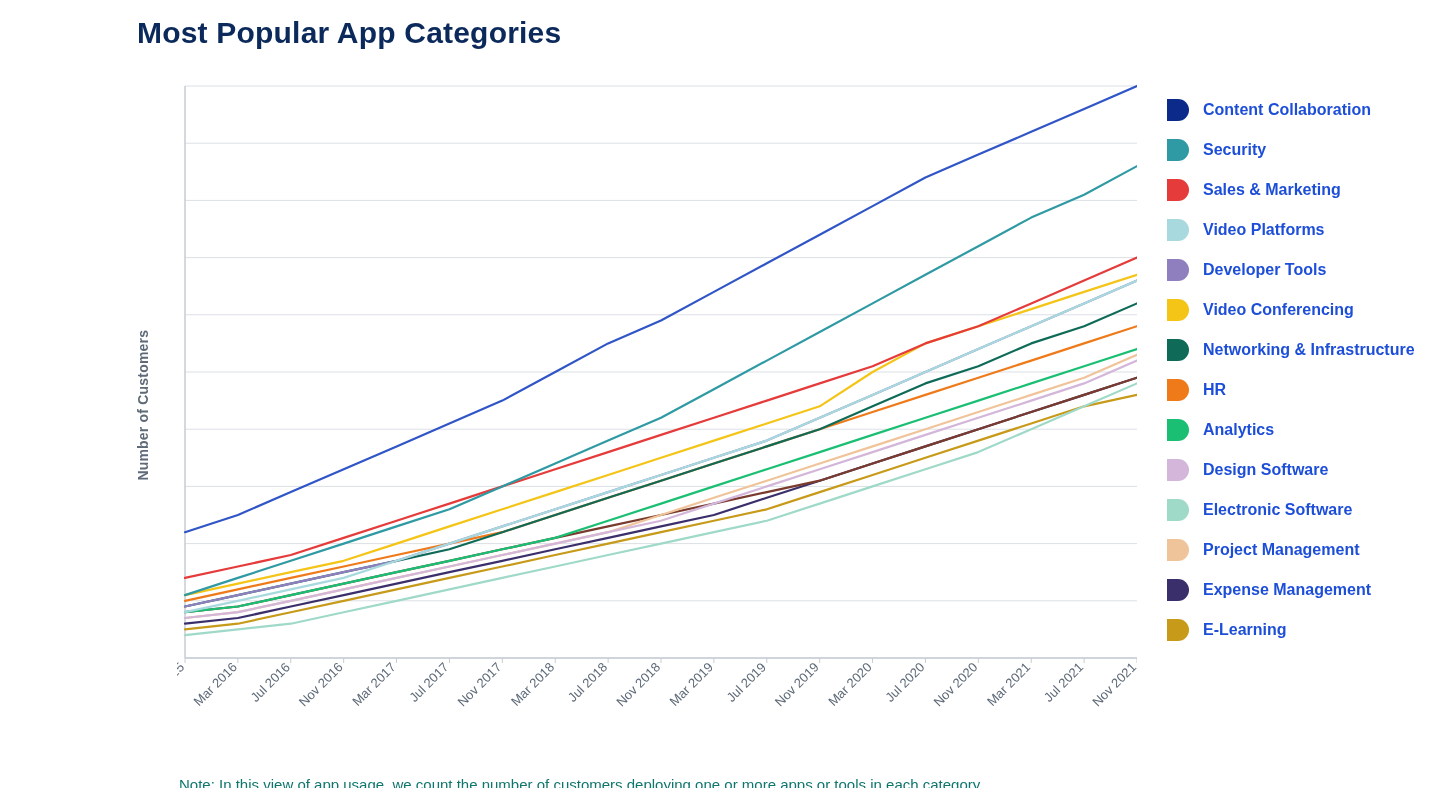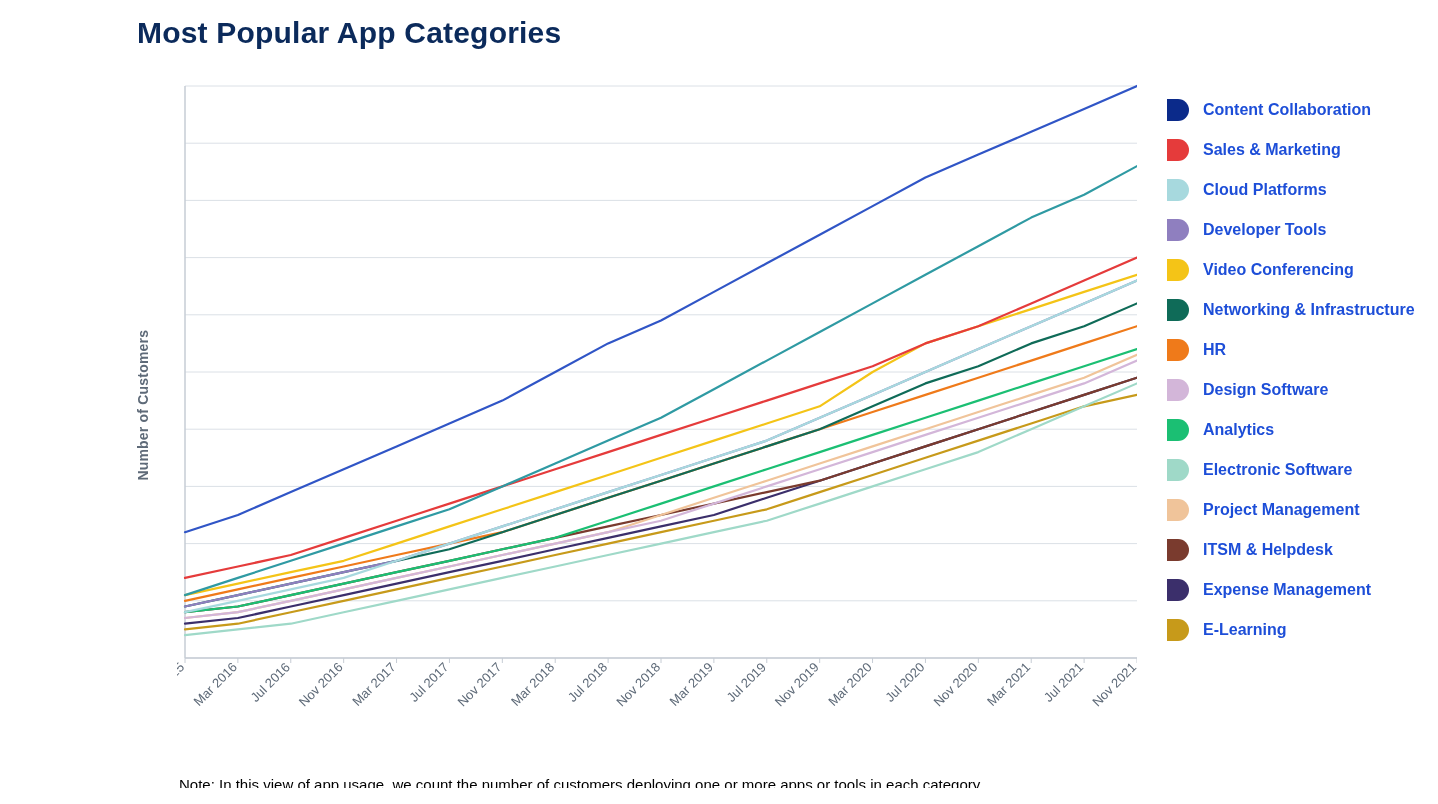--- a/index.html
+++ b/index.html
@@ -77,21 +77,21 @@
     font-size: 16px;
     font-weight: 600;
     color: #1d4ed8;
     white-space: nowrap;
   }
   .note {
     position: absolute;
     left: 160px;
     top: 776px;
     font-size: 15px;
-    color: #000000;
+    color: #0f766e;
   }
   .xtick text {
     font-size: 13px;
     fill: #5e6a78;
   }
   .grid line {
     stroke: #dbe0e6;
     stroke-width: 1;
   }
   .axis line {
@@ -191,64 +191,64 @@
           </g>
         </svg>
     </div>
 
     <div class="legend" id="legend">
         <div class="legend-item">
           <span class="swatch" style="background: rgb(11, 42, 138);"></span>
           <span class="legend-label">Content Collaboration</span>
         </div>
         <div class="legend-item">
+          <span class="swatch" style="background: rgb(47, 154, 163);"></span>
+          <span class="legend-label">Security</span>
+        </div>
+        <div class="legend-item">
           <span class="swatch" style="background: rgb(229, 59, 59);"></span>
           <span class="legend-label">Sales &amp; Marketing</span>
         </div>
         <div class="legend-item">
           <span class="swatch" style="background: rgb(167, 217, 222);"></span>
-          <span class="legend-label">Cloud Platforms</span>
+          <span class="legend-label">Video Platforms</span>
         </div>
         <div class="legend-item">
           <span class="swatch" style="background: rgb(143, 127, 191);"></span>
           <span class="legend-label">Developer Tools</span>
         </div>
         <div class="legend-item">
           <span class="swatch" style="background: rgb(244, 196, 23);"></span>
           <span class="legend-label">Video Conferencing</span>
         </div>
         <div class="legend-item">
           <span class="swatch" style="background: rgb(15, 107, 88);"></span>
           <span class="legend-label">Networking &amp; Infrastructure</span>
         </div>
         <div class="legend-item">
           <span class="swatch" style="background: rgb(239, 122, 26);"></span>
           <span class="legend-label">HR</span>
         </div>
         <div class="legend-item">
+          <span class="swatch" style="background: rgb(27, 191, 115);"></span>
+          <span class="legend-label">Analytics</span>
+        </div>
+        <div class="legend-item">
           <span class="swatch" style="background: rgb(211, 182, 217);"></span>
           <span class="legend-label">Design Software</span>
         </div>
         <div class="legend-item">
-          <span class="swatch" style="background: rgb(27, 191, 115);"></span>
-          <span class="legend-label">Analytics</span>
-        </div>
-        <div class="legend-item">
           <span class="swatch" style="background: rgb(159, 217, 200);"></span>
           <span class="legend-label">Electronic Software</span>
         </div>
         <div class="legend-item">
           <span class="swatch" style="background: rgb(240, 196, 154);"></span>
           <span class="legend-label">Project Management</span>
         </div>
         <div class="legend-item">
-          <span class="swatch" style="background: rgb(122, 59, 46);"></span>
-          <span class="legend-label">ITSM &amp; Helpdesk</span>
-        </div>
-        <div class="legend-item">
           <span class="swatch" style="background: rgb(59, 47, 107);"></span>
           <span class="legend-label">Expense Management</span>
         </div>
         <div class="legend-item">
           <span class="swatch" style="background: rgb(199, 154, 26);"></span>
           <span class="legend-label">E-Learning</span>
         </div>
       </div>
   </div>
 

